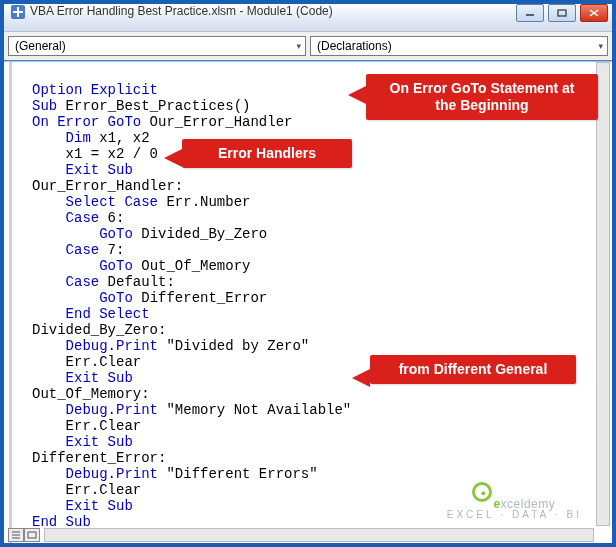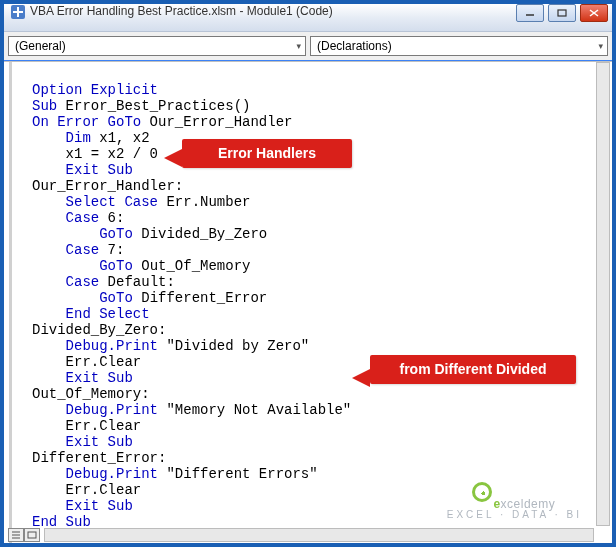--- a/index.html
+++ b/index.html
@@ -154,27 +154,32 @@
     <span class="kw">Debug.Print</span><span> "Memory Not Available"</span>
 <span>    Err.Clear</span>
     <span class="kw">Exit Sub</span>
 <span>Different_Error:</span>
     <span class="kw">Debug.Print</span><span> "Different Errors"</span>
 <span>    Err.Clear</span>
     <span class="kw">Exit Sub</span>
 <span class="kw">End Sub</span>
   </div>
 
+  <div class="callout c1">
+    <div class="arrow"></div>
+    <div>On Error GoTo Statement at</div>
+    <div>the Beginning</div>
+  </div>
   <div class="callout c2">
     <div class="arrow"></div>
     <div>Error Handlers</div>
   </div>
   <div class="callout c3">
     <div class="arrow"></div>
-    <div>from Different Divided</div>
+    <div>from Different General</div>
   </div>
 
   <div class="watermark">
     <div class="wm1"><span class="dot"></span><span class="e">e</span><span>xceldemy</span></div>
     <div class="wm2">EXCEL · DATA · BI</div>
   </div>
 
   <div class="small-widgets">
     <div class="sw">
         <svg width="10" height="8">

